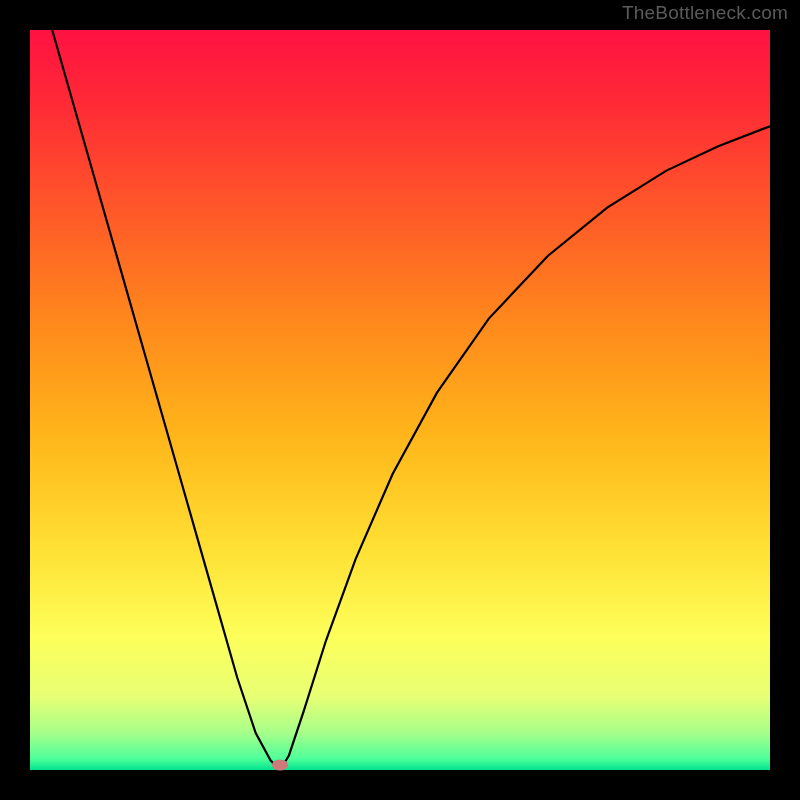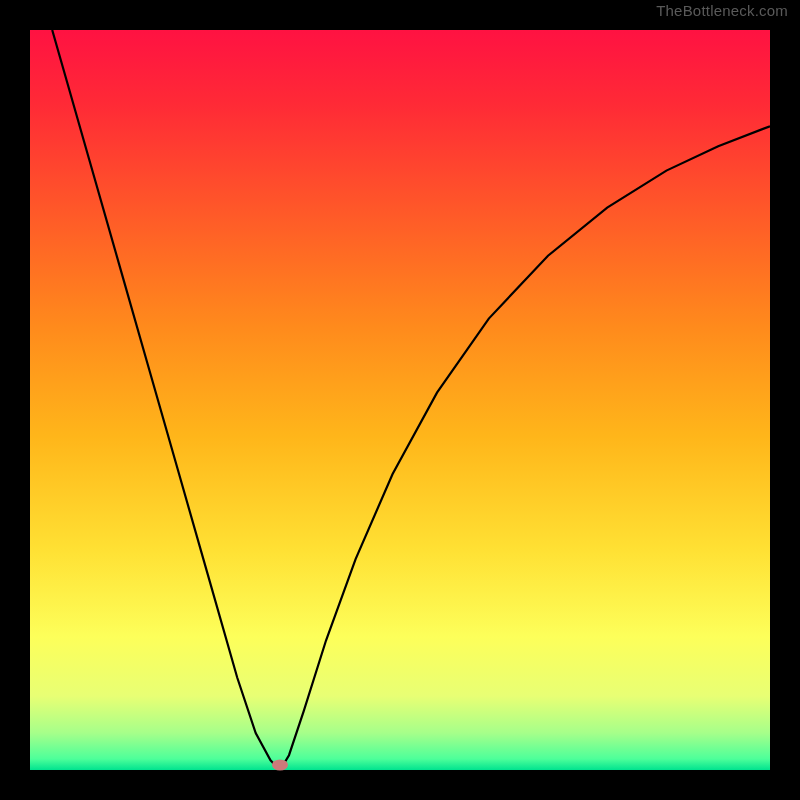--- a/index.html
+++ b/index.html
@@ -9,21 +9,21 @@
     height: 800px;
     background: #000;
     position: relative;
     font-family: Arial, Helvetica, sans-serif;
   }
   .watermark {
     position: absolute;
     top: 2px;
     right: 12px;
     color: #5a5a5a;
-    font-size: 15px;
+    font-size: 19px;
     font-weight: 400;
     letter-spacing: 0.2px;
     z-index: 10;
   }
   .plot-frame {
     position: absolute;
     left: 30px;
     top: 30px;
     width: 740px;
     height: 740px;

